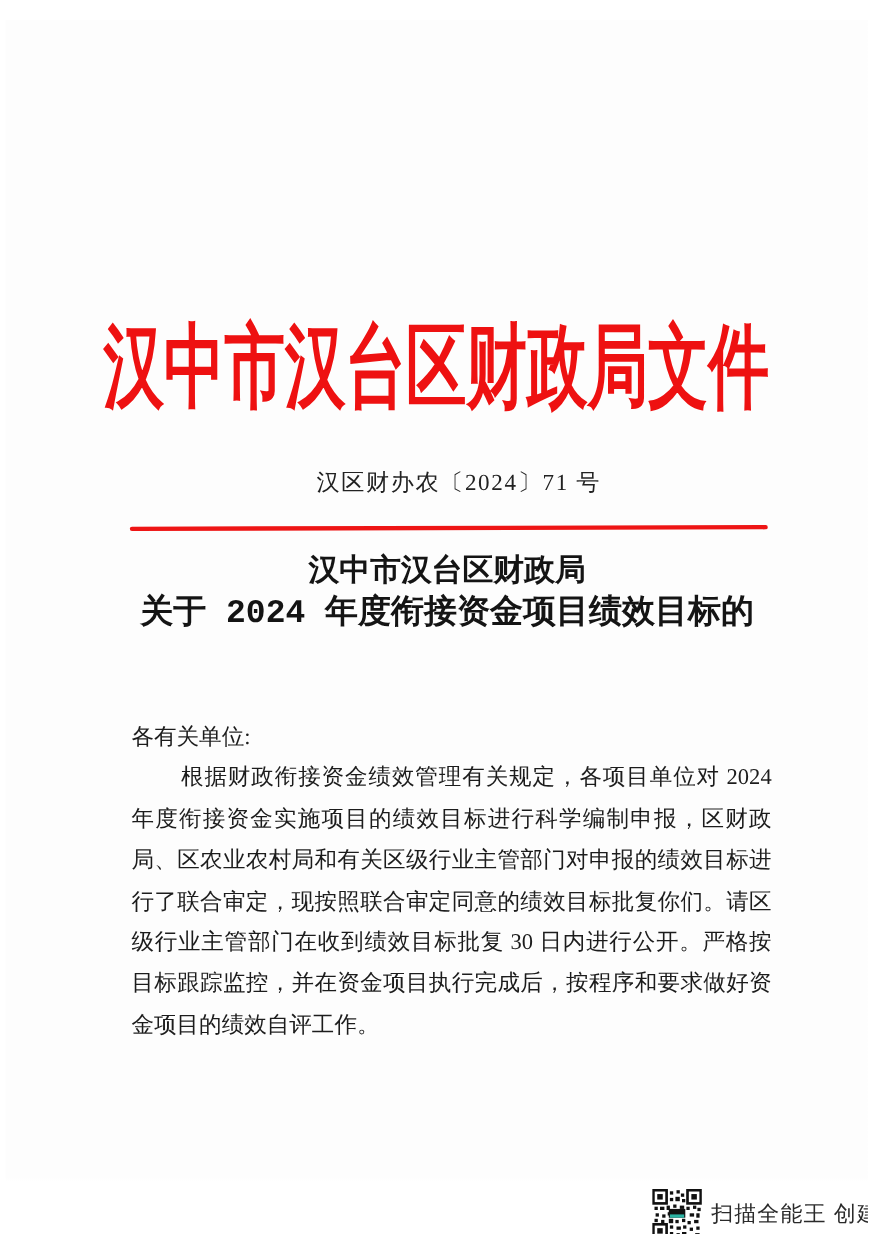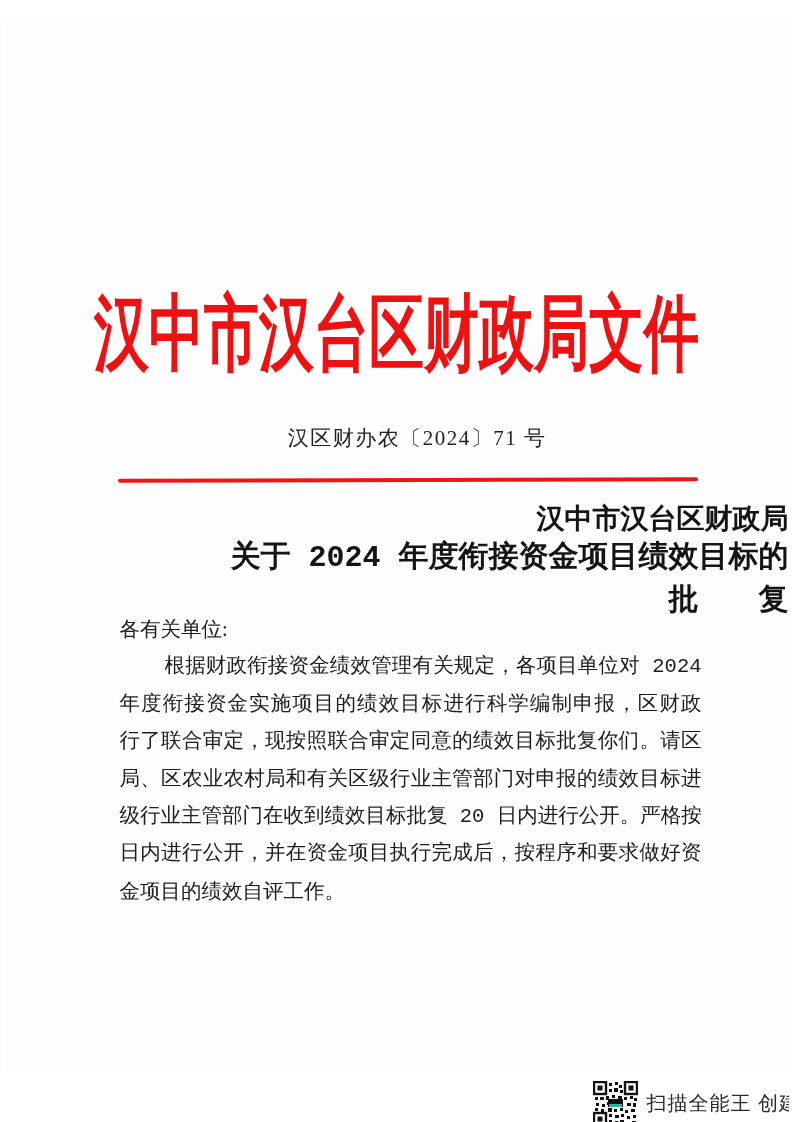--- a/index.html
+++ b/index.html
@@ -50,56 +50,55 @@
     height: 4px;
     background: #ee1515;
     border-radius: 2px;
     transform: rotate(-0.15deg);
   }
   .title-block {
     position: absolute;
     top: 482px;
     left: 0;
     right: 0;
-    text-align: right;
+    text-align: center;
     font-weight: bold;
     color: #141414;
     padding-left: 20px;
   }
   .title-line1 {
     font-size: 28px;
     line-height: 38px;
   }
   .title-line2 {
     font-size: 30px;
     line-height: 40px;
     white-space: nowrap;
     font-family: Liberation Mono, monospace;
   }
   .title-line3 {
     font-size: 30px;
     line-height: 42px;
   }
   .body-block {
     position: absolute;
-    top: 593px;
+    top: 634px;
     left: 115px;
     width: 582px;
     font-size: 20.5px;
     line-height: 37.4px;
     color: #1c1c1c;
   }
   .salutation {
     text-align: left;
   }
   .jline {
     text-align: justify;
     text-align-last: justify;
     white-space: nowrap;
-    font-family: Liberation Mono, monospace;
   }
   .jline.first {
     text-indent: 45px;
   }
   .lastline {
     text-align: center;
     text-align-last: left;
   }
   .footer {
     position: absolute;
@@ -130,31 +129,30 @@
 
   <div class="red-head">汉中市汉台区财政局文件</div>
 
   <div class="doc-number">汉区财办农〔2024〕71 号</div>
 
   <div class="red-line"></div>
 
   <div class="title-block">
     <div class="title-line1">汉中市汉台区财政局</div>
     <div class="title-line2">关于 2024 年度衔接资金项目绩效目标的</div>
-    <div class="title-line3">批　　复</div>
   </div>
 
   <div class="body-block">
     <div class="salutation">各有关单位:</div>
     <div class="jline first">根据财政衔接资金绩效管理有关规定，各项目单位对 2024</div>
     <div class="jline">年度衔接资金实施项目的绩效目标进行科学编制申报，区财政</div>
+    <div class="jline">局、区农业农村局和有关区级行业主管部门对申报的绩效目标进</div>
     <div class="jline">行了联合审定，现按照联合审定同意的绩效目标批复你们。请区</div>
-    <div class="jline">局、区农业农村局和有关区级行业主管部门对申报的绩效目标进</div>
-    <div class="jline">级行业主管部门在收到绩效目标批复 20 日内进行公开。严格按</div>
-    <div class="jline">日内进行公开，并在资金项目执行完成后，按程序和要求做好资</div>
+    <div class="jline">级行业主管部门在收到绩效目标批复 30 日内进行公开。严格按</div>
+    <div class="jline">目标跟踪监控，并在资金项目执行完成后，按程序和要求做好资</div>
     <div class="lastline">金项目的绩效自评工作。</div>
   </div>
 
   <div class="footer">
     <svg class="qr" viewBox="0 0 45 45" xmlns="http://www.w3.org/2000/svg">
       <rect x="0" y="0" width="45" height="45" fill="#ffffff"></rect>
 
       <rect x="1" y="1" width="12" height="12" fill="none" stroke="#111" stroke-width="2.4"></rect>
       <rect x="4.5" y="4.5" width="5" height="5" fill="#111"></rect>
       <rect x="32" y="1" width="12" height="12" fill="none" stroke="#111" stroke-width="2.4"></rect>

